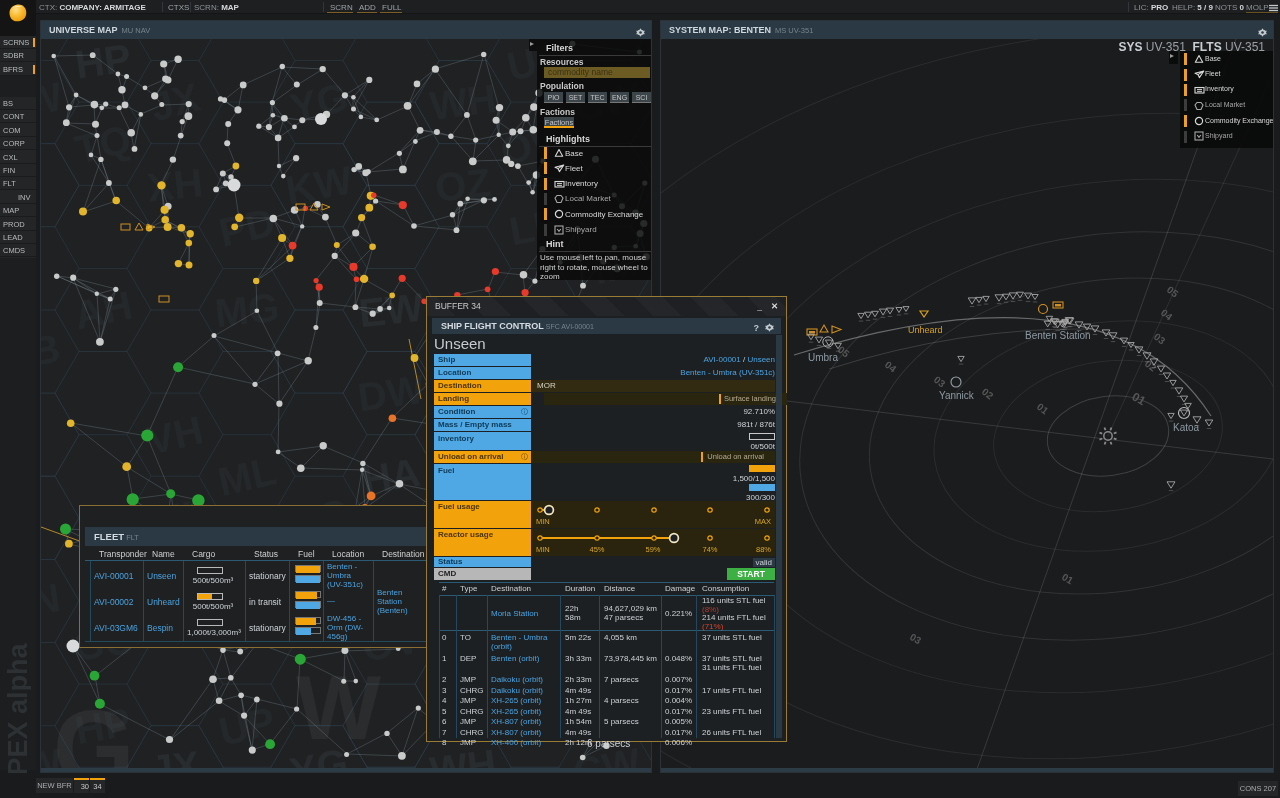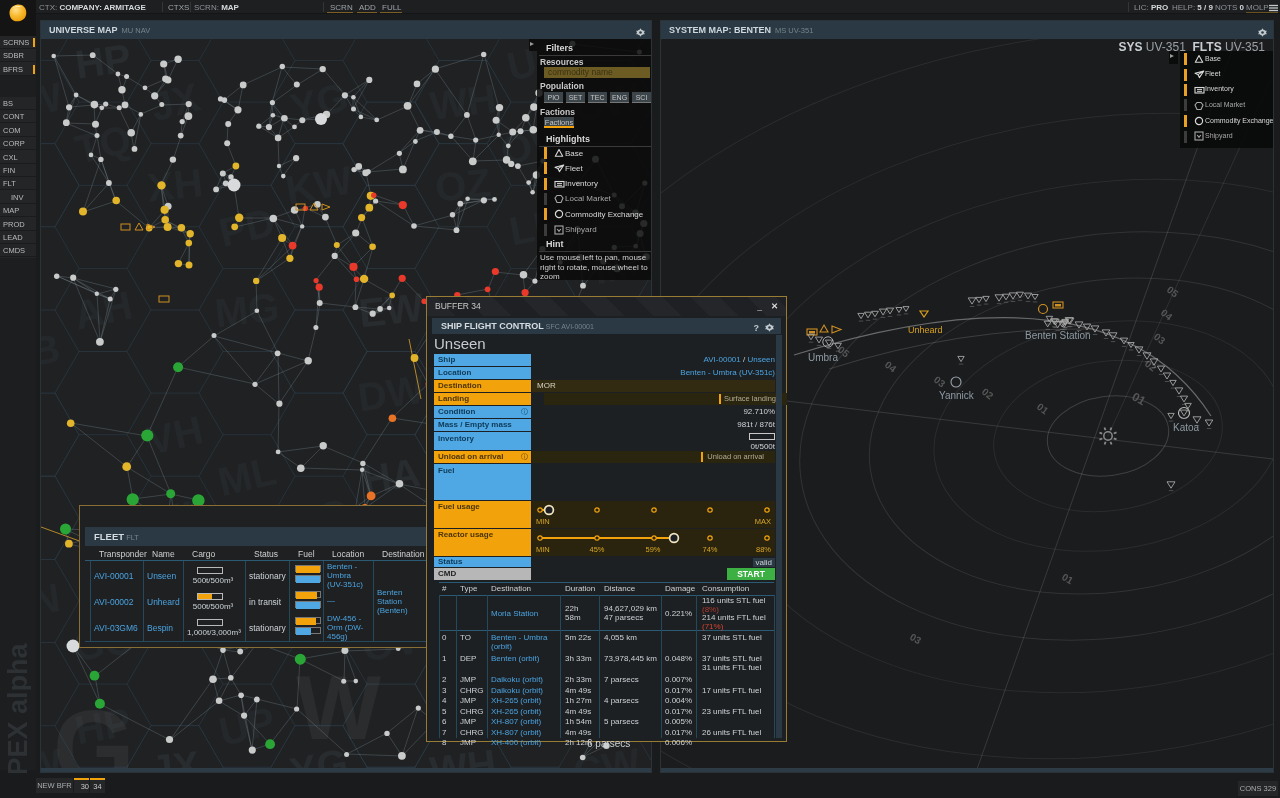--- a/index.html
+++ b/index.html
@@ -1518,20 +1518,26 @@
     <div class="val" style="left:105px;top:135px;width:243px;height:18px;">
       <span style="position:absolute;right:0;top:1px;width:26px;height:7px;border:1px solid #c9c9c9"></span>
       <span style="position:absolute;right:0;top:9px">0t/500t</span>
     </div>
     <div class="lbl o" style="left:7px;top:154px;width:97px;height:12px;line-height:12px">Unload on arrival<span style="position:absolute;right:3px;top:0;font-weight:normal;font-size:7px">ⓘ</span></div>
     <div class="val" style="left:105px;top:154px;width:243px;height:12px;background:#2a250f;">
       <span style="position:absolute;right:72px;top:1px;width:2px;height:10px;background:#f2a30c"></span>
       <span style="position:absolute;right:11px;top:0;font-size:7.5px;color:#b4aa91">Unload on arrival</span>
     </div>
     <div class="lbl b" style="left:7px;top:167px;width:97px;height:36px;line-height:13px">Fuel</div>
+    <div class="val" style="left:105px;top:167px;width:243px;height:36px;">
+      <span style="position:absolute;right:0;top:1px;width:26px;height:7px;background:#f2a30c"></span>
+      <span style="position:absolute;right:0;top:9px">1,500/1,500</span>
+      <span style="position:absolute;right:0;top:20px;width:26px;height:7px;background:#4fa8e4"></span>
+      <span style="position:absolute;right:0;top:28px">300/300</span>
+    </div>
     <div class="lbl o" style="left:7px;top:204px;width:97px;height:27px">Fuel usage</div>
     <div style="position:absolute;left:105px;top:204px;width:243px;height:27px;background:#2a240e"></div>
     <div style="position:absolute;left:113px;top:212px;width:227px;height:1px"></div>
     <svg width="243" height="27" viewBox="0 0 243 27" style="position:absolute;left:105px;top:204px">
       <line x1="8" y1="9" x2="17" y2="9" stroke="#f2a30c" stroke-width="2"></line>
       <circle cx="8" cy="9" r="2.2" fill="#2a240e" stroke="#f2a30c" stroke-width="1.2"></circle>
       <circle cx="65" cy="9" r="2.2" fill="#2a240e" stroke="#f2a30c" stroke-width="1.2"></circle>
       <circle cx="122" cy="9" r="2.2" fill="#2a240e" stroke="#f2a30c" stroke-width="1.2"></circle>
       <circle cx="178" cy="9" r="2.2" fill="#2a240e" stroke="#f2a30c" stroke-width="1.2"></circle>
       <circle cx="235" cy="9" r="2.2" fill="#2a240e" stroke="#f2a30c" stroke-width="1.2"></circle>
@@ -1697,26 +1703,26 @@
     <div style="position:absolute;left:0;top:0px;width:36px;height:13px;border-bottom:1px solid #191b1c;font-size:7.5px;color:#b9bcbe;line-height:13px;padding-left:3px">SCRNS<div style="position:absolute;right:1px;top:2px;width:2px;height:9px;background:#f2a30c"></div></div>
     <div style="position:absolute;left:0;top:13.4px;width:36px;height:13px;border-bottom:1px solid #191b1c;font-size:7.5px;color:#b9bcbe;line-height:13px;padding-left:3px">SDBR</div>
     <div style="position:absolute;left:0;top:26.8px;width:36px;height:13px;border-bottom:1px solid #191b1c;font-size:7.5px;color:#b9bcbe;line-height:13px;padding-left:3px">BFRS<div style="position:absolute;right:1px;top:2px;width:2px;height:9px;background:#f2a30c"></div></div>
     <div style="position:absolute;left:0;top:61px;width:36px;height:13px;border-bottom:1px solid #191b1c;font-size:7.5px;color:#b9bcbe;line-height:13px;padding-left:3px">BS</div>
     <div style="position:absolute;left:0;top:74.4px;width:36px;height:13px;border-bottom:1px solid #191b1c;font-size:7.5px;color:#b9bcbe;line-height:13px;padding-left:3px">CONT</div>
     <div style="position:absolute;left:0;top:87.80000000000001px;width:36px;height:13px;border-bottom:1px solid #191b1c;font-size:7.5px;color:#b9bcbe;line-height:13px;padding-left:3px">COM</div>
     <div style="position:absolute;left:0;top:101.20000000000002px;width:36px;height:13px;border-bottom:1px solid #191b1c;font-size:7.5px;color:#b9bcbe;line-height:13px;padding-left:3px">CORP</div>
     <div style="position:absolute;left:0;top:114.60000000000002px;width:36px;height:13px;border-bottom:1px solid #191b1c;font-size:7.5px;color:#b9bcbe;line-height:13px;padding-left:3px">CXL</div>
     <div style="position:absolute;left:0;top:128.00000000000003px;width:36px;height:13px;border-bottom:1px solid #191b1c;font-size:7.5px;color:#b9bcbe;line-height:13px;padding-left:3px">FIN</div>
     <div style="position:absolute;left:0;top:141.40000000000003px;width:36px;height:13px;border-bottom:1px solid #191b1c;font-size:7.5px;color:#b9bcbe;line-height:13px;padding-left:3px">FLT</div>
-    <div style="position:absolute;left:0;top:154.80000000000004px;width:36px;height:13px;border-bottom:1px solid #191b1c;font-size:7.5px;color:#b9bcbe;line-height:13px;padding-left:11px">INV</div>
+    <div style="position:absolute;left:0;top:154.80000000000004px;width:36px;height:13px;border-bottom:1px solid #191b1c;font-size:7.5px;color:#b9bcbe;line-height:13px;padding-left:18px">INV</div>
     <div style="position:absolute;left:0;top:168.20000000000005px;width:36px;height:13px;border-bottom:1px solid #191b1c;font-size:7.5px;color:#b9bcbe;line-height:13px;padding-left:3px">MAP</div>
     <div style="position:absolute;left:0;top:181.60000000000005px;width:36px;height:13px;border-bottom:1px solid #191b1c;font-size:7.5px;color:#b9bcbe;line-height:13px;padding-left:3px">PROD</div>
     <div style="position:absolute;left:0;top:195.00000000000006px;width:36px;height:13px;border-bottom:1px solid #191b1c;font-size:7.5px;color:#b9bcbe;line-height:13px;padding-left:3px">LEAD</div>
     <div style="position:absolute;left:0;top:208.40000000000006px;width:36px;height:13px;border-bottom:1px solid #191b1c;font-size:7.5px;color:#b9bcbe;line-height:13px;padding-left:3px">CMDS</div>
   </div>
 <div style="position:absolute;left:3px;top:628px;width:28px;height:170px;z-index:8;overflow:hidden">
     <div style="position:absolute;left:0px;top:-11px;font-size:27px;font-weight:bold;color:#2e3134;transform:rotate(-90deg) translate(-178px,0);transform-origin:0 0;white-space:nowrap">APEX alpha</div>
   </div>
 <div style="position:absolute;left:0;top:773px;width:1280px;height:25px;background:#1a1b1d;z-index:8">
     <div style="position:absolute;left:36px;top:5px;width:37px;height:15px;background:#242628;color:#a9acae;font-size:7.5px;text-align:center;line-height:15px">NEW BFR</div>
     <div style="position:absolute;left:74px;top:5px;width:15px;height:15px;background:#242628;border-top:2px solid #f2a30c;color:#c6c9cb;font-size:7.5px;text-align:right;line-height:13px">30</div>
     <div style="position:absolute;left:90px;top:5px;width:15px;height:15px;background:#242628;border-top:2px solid #f2a30c;color:#c6c9cb;font-size:7.5px;text-align:center;line-height:13px">34</div>
-    <div style="position:absolute;left:1238px;top:8px;width:40px;height:15px;background:#242628;color:#a9acae;font-size:7.5px;text-align:center;line-height:15px">CONS 329</div>
+    <div style="position:absolute;left:1238px;top:8px;width:40px;height:15px;background:#242628;color:#a9acae;font-size:7.5px;text-align:center;line-height:15px">CONS 207</div>
   </div>
 </body></html>

